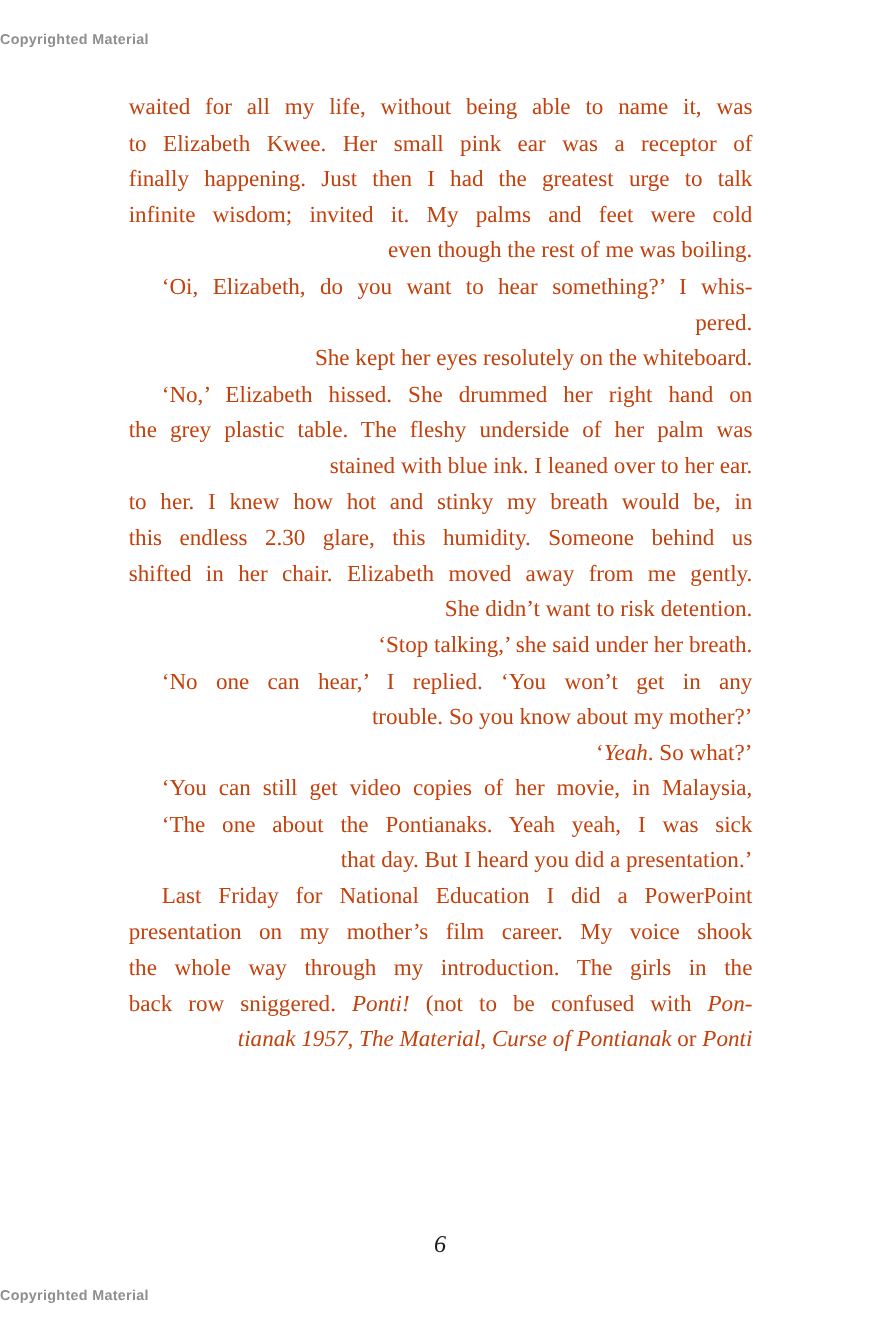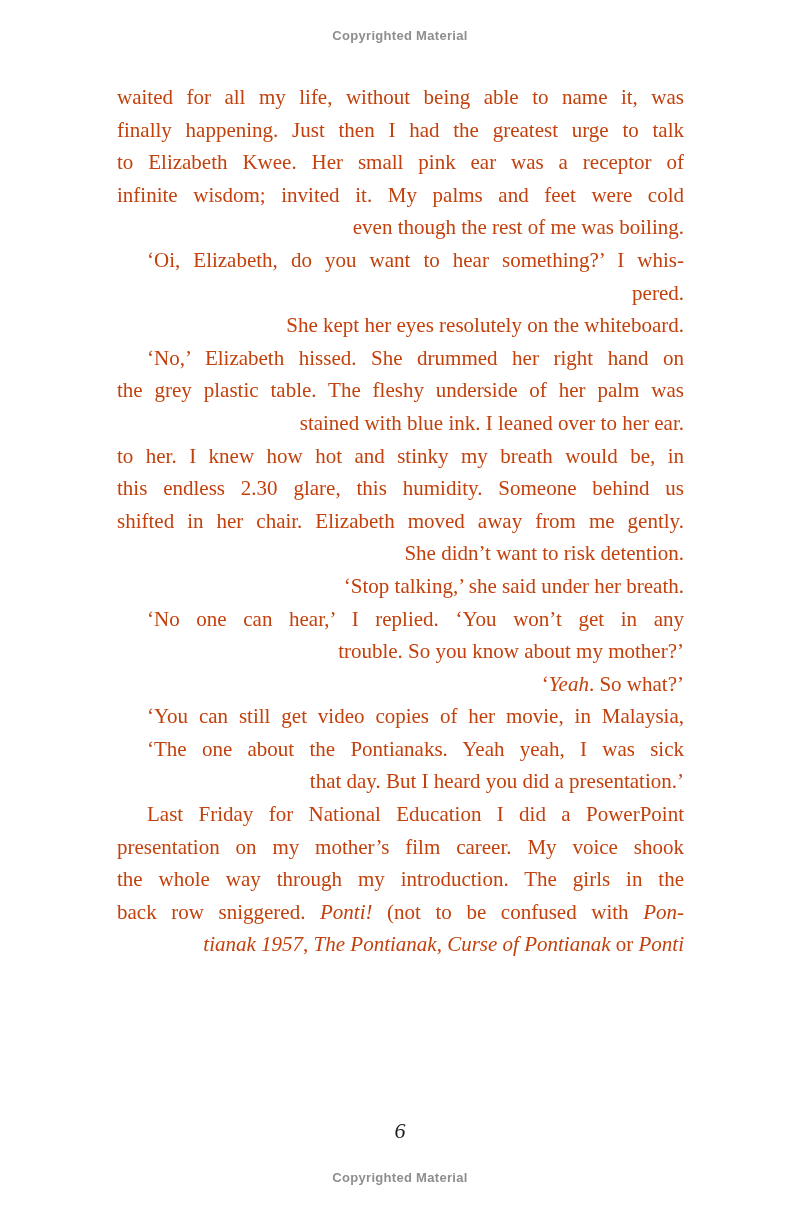--- a/index.html
+++ b/index.html
@@ -11,21 +11,21 @@
     position: relative;
     width: 800px;
     height: 1213px;
     background: #ffffff;
     overflow: hidden;
   }
   .notice {
     position: absolute;
     left: 0;
     width: 800px;
-    text-align: center;
+    text-align: left;
     font-family: "Liberation Sans", sans-serif;
     font-weight: bold;
     font-size: 13px;
     letter-spacing: 0.3px;
     color: #8e8e8e;
   }
   #header-notice { top: 28px; }
   #footer-notice { top: 1170px; }
   #text-block {
     position: absolute;
@@ -63,22 +63,22 @@
 </style>
 </head>
 <body>
 
 <div id="page">
   <div id="header-notice" class="notice">Copyrighted Material</div>
 
   <div id="text-block">
       <div class="para">
         <div class="line justify"><span>waited for all my life, without being able to name it, was</span></div>
+        <div class="line justify"><span>to Elizabeth Kwee. Her small pink ear was a receptor of</span></div>
         <div class="line justify"><span>finally happening. Just then I had the greatest urge to talk</span></div>
-        <div class="line justify"><span>to Elizabeth Kwee. Her small pink ear was a receptor of</span></div>
         <div class="line justify"><span>infinite wisdom; invited it. My palms and feet were cold</span></div>
         <div class="line"><span>even though the rest of me was boiling.</span></div>
       </div>
       <div class="para">
         <div class="line justify indent"><span>‘Oi, Elizabeth, do you want to hear something?’ I whis-</span></div>
         <div class="line"><span>pered.</span></div>
       </div>
       <div class="para">
         <div class="line indent"><span>She kept her eyes resolutely on the whiteboard.</span></div>
       </div>
@@ -108,20 +108,20 @@
       </div>
       <div class="para">
         <div class="line justify indent"><span>‘The one about the Pontianaks. Yeah yeah, I was sick</span></div>
         <div class="line"><span>that day. But I heard you did a presentation.’</span></div>
       </div>
       <div class="para">
         <div class="line justify indent"><span>Last Friday for National Education I did a PowerPoint</span></div>
         <div class="line justify"><span>presentation on my mother’s film career. My voice shook</span></div>
         <div class="line justify"><span>the whole way through my introduction. The girls in the</span></div>
         <div class="line justify"><span>back row sniggered. </span><span class="it">Ponti!</span><span> (not to be confused with </span><span class="it">Pon-</span></div>
-        <div class="line"><span class="it">tianak 1957</span><span>, </span><span class="it">The Pontianak</span><span>, </span><span class="it">Curse of Pontianak</span><span> or </span><span class="it">Ponti</span></div>
+        <div class="line"><span class="it">tianak 1957</span><span>, </span><span class="it">The Material</span><span>, </span><span class="it">Curse of Pontianak</span><span> or </span><span class="it">Ponti</span></div>
       </div>
     </div>
 
   <div id="page-number">6</div>
 
   <div id="footer-notice" class="notice">Copyrighted Material</div>
 </div>
 
 </body></html>

